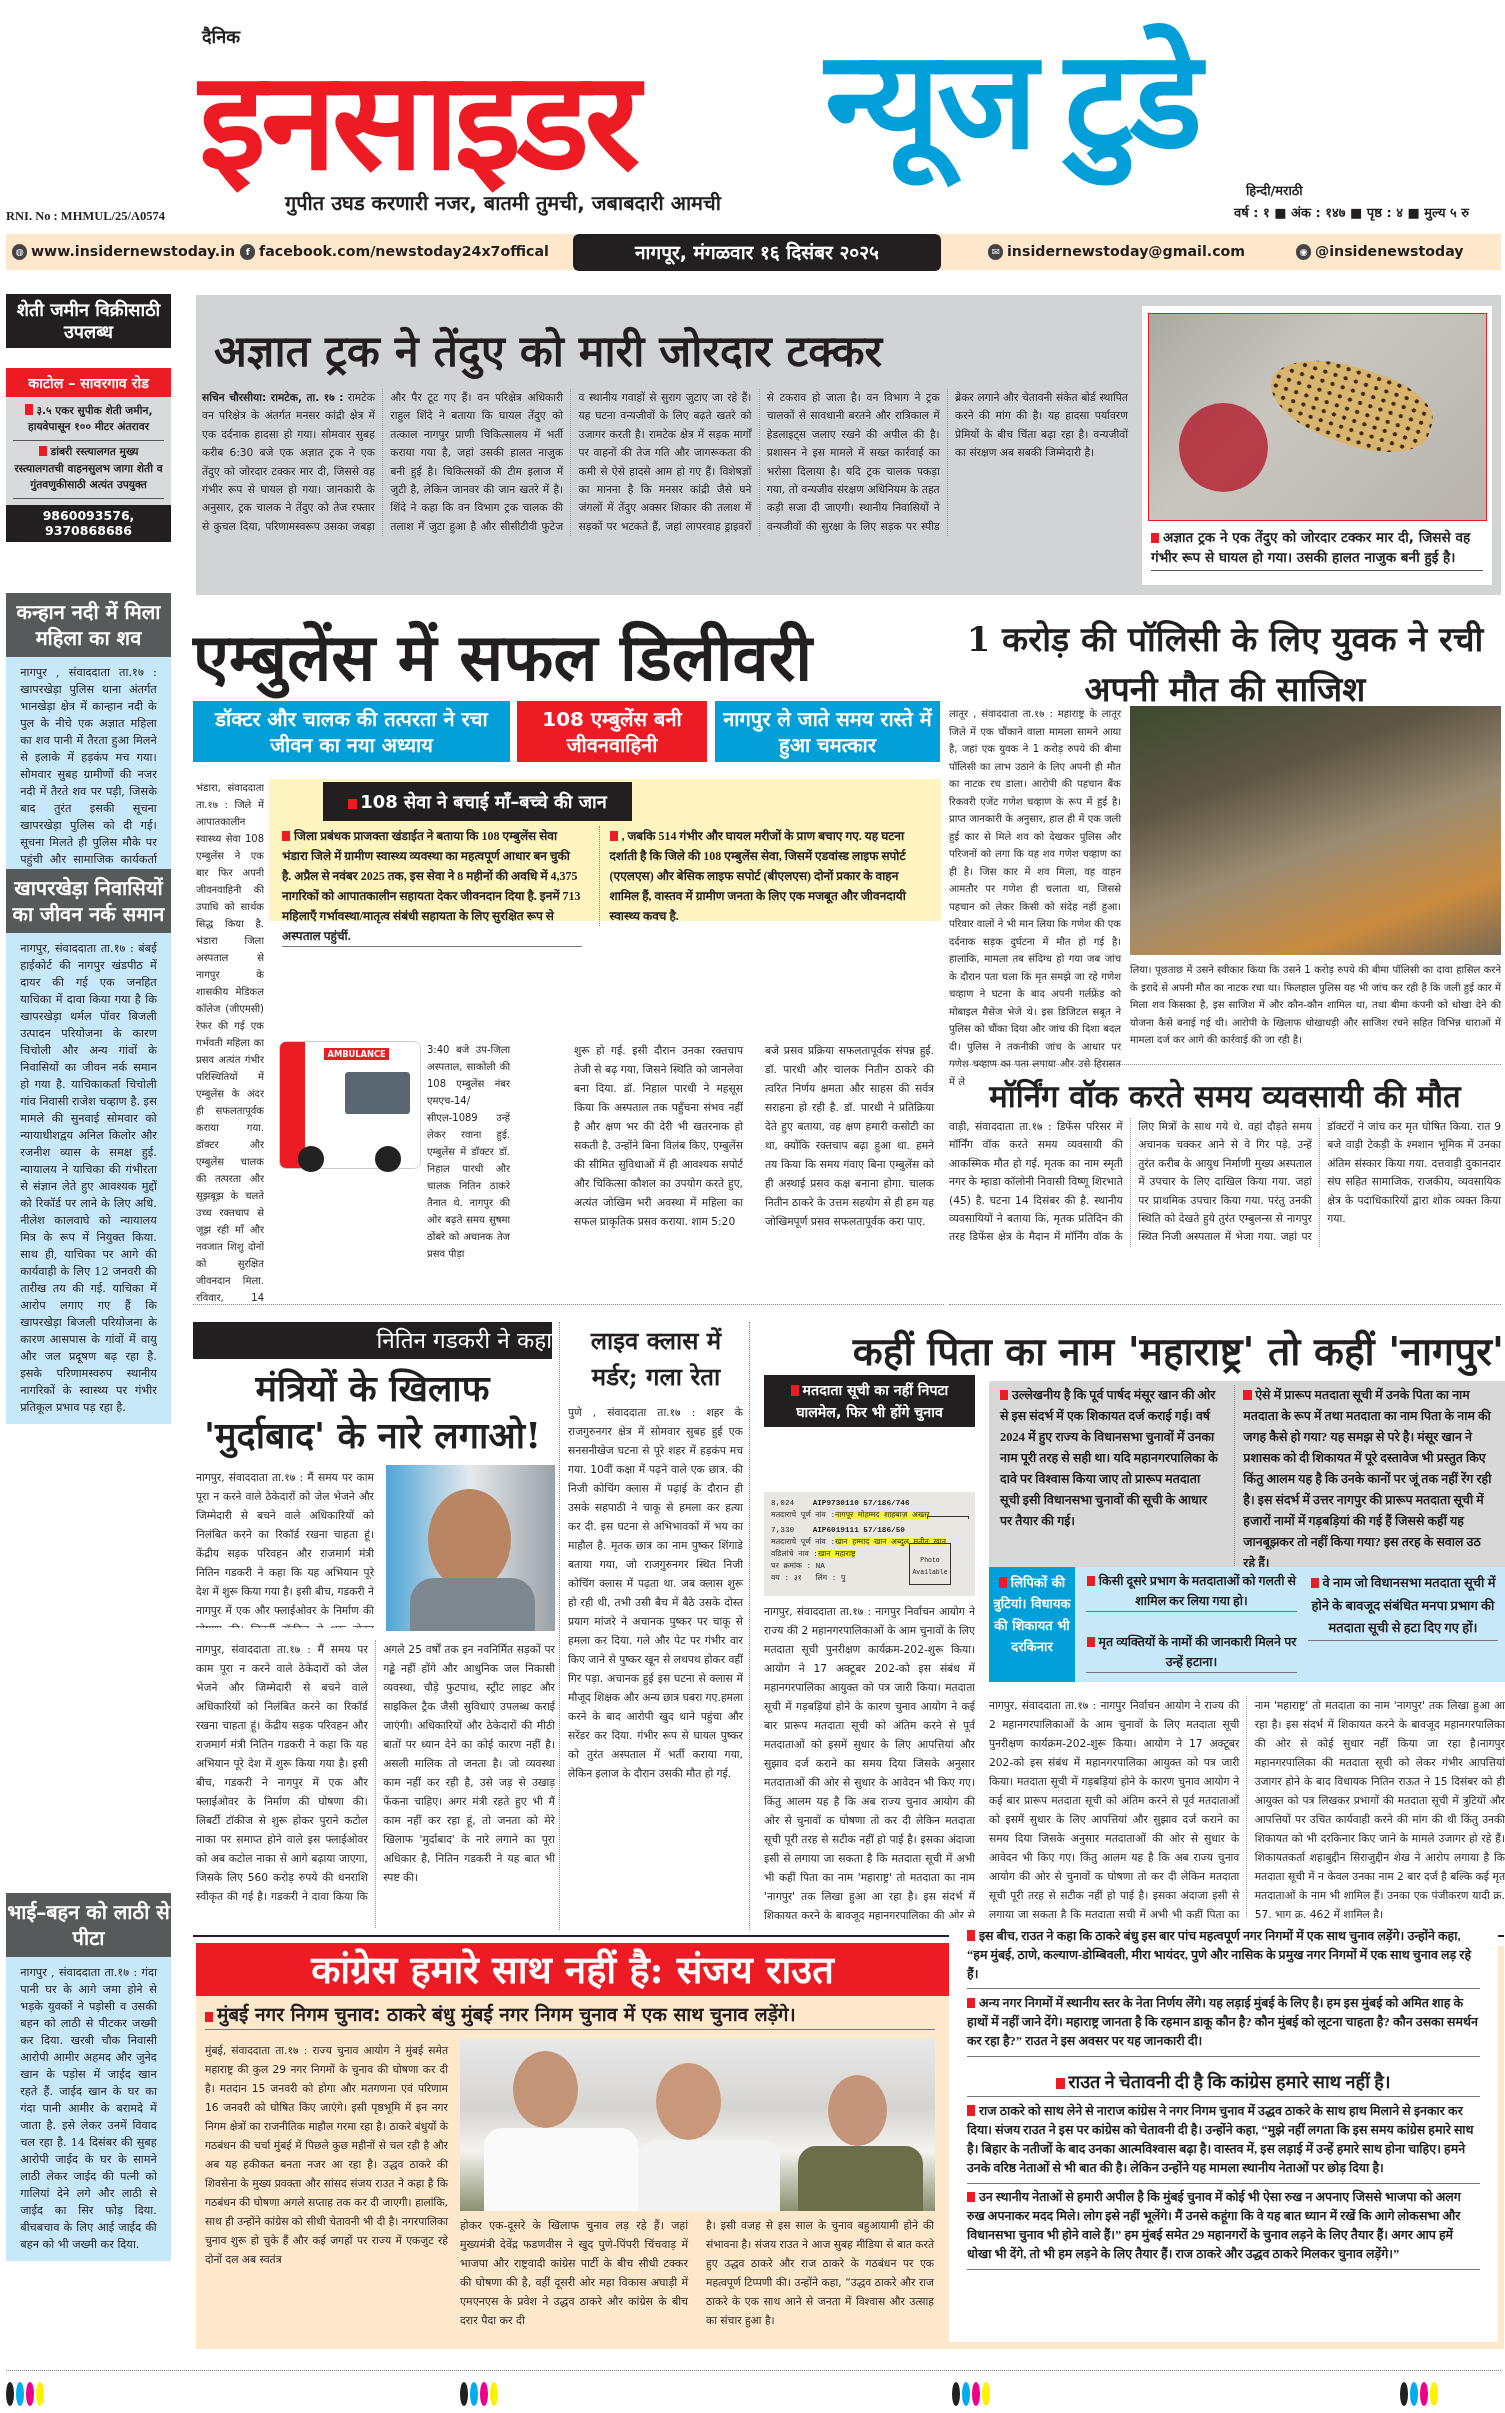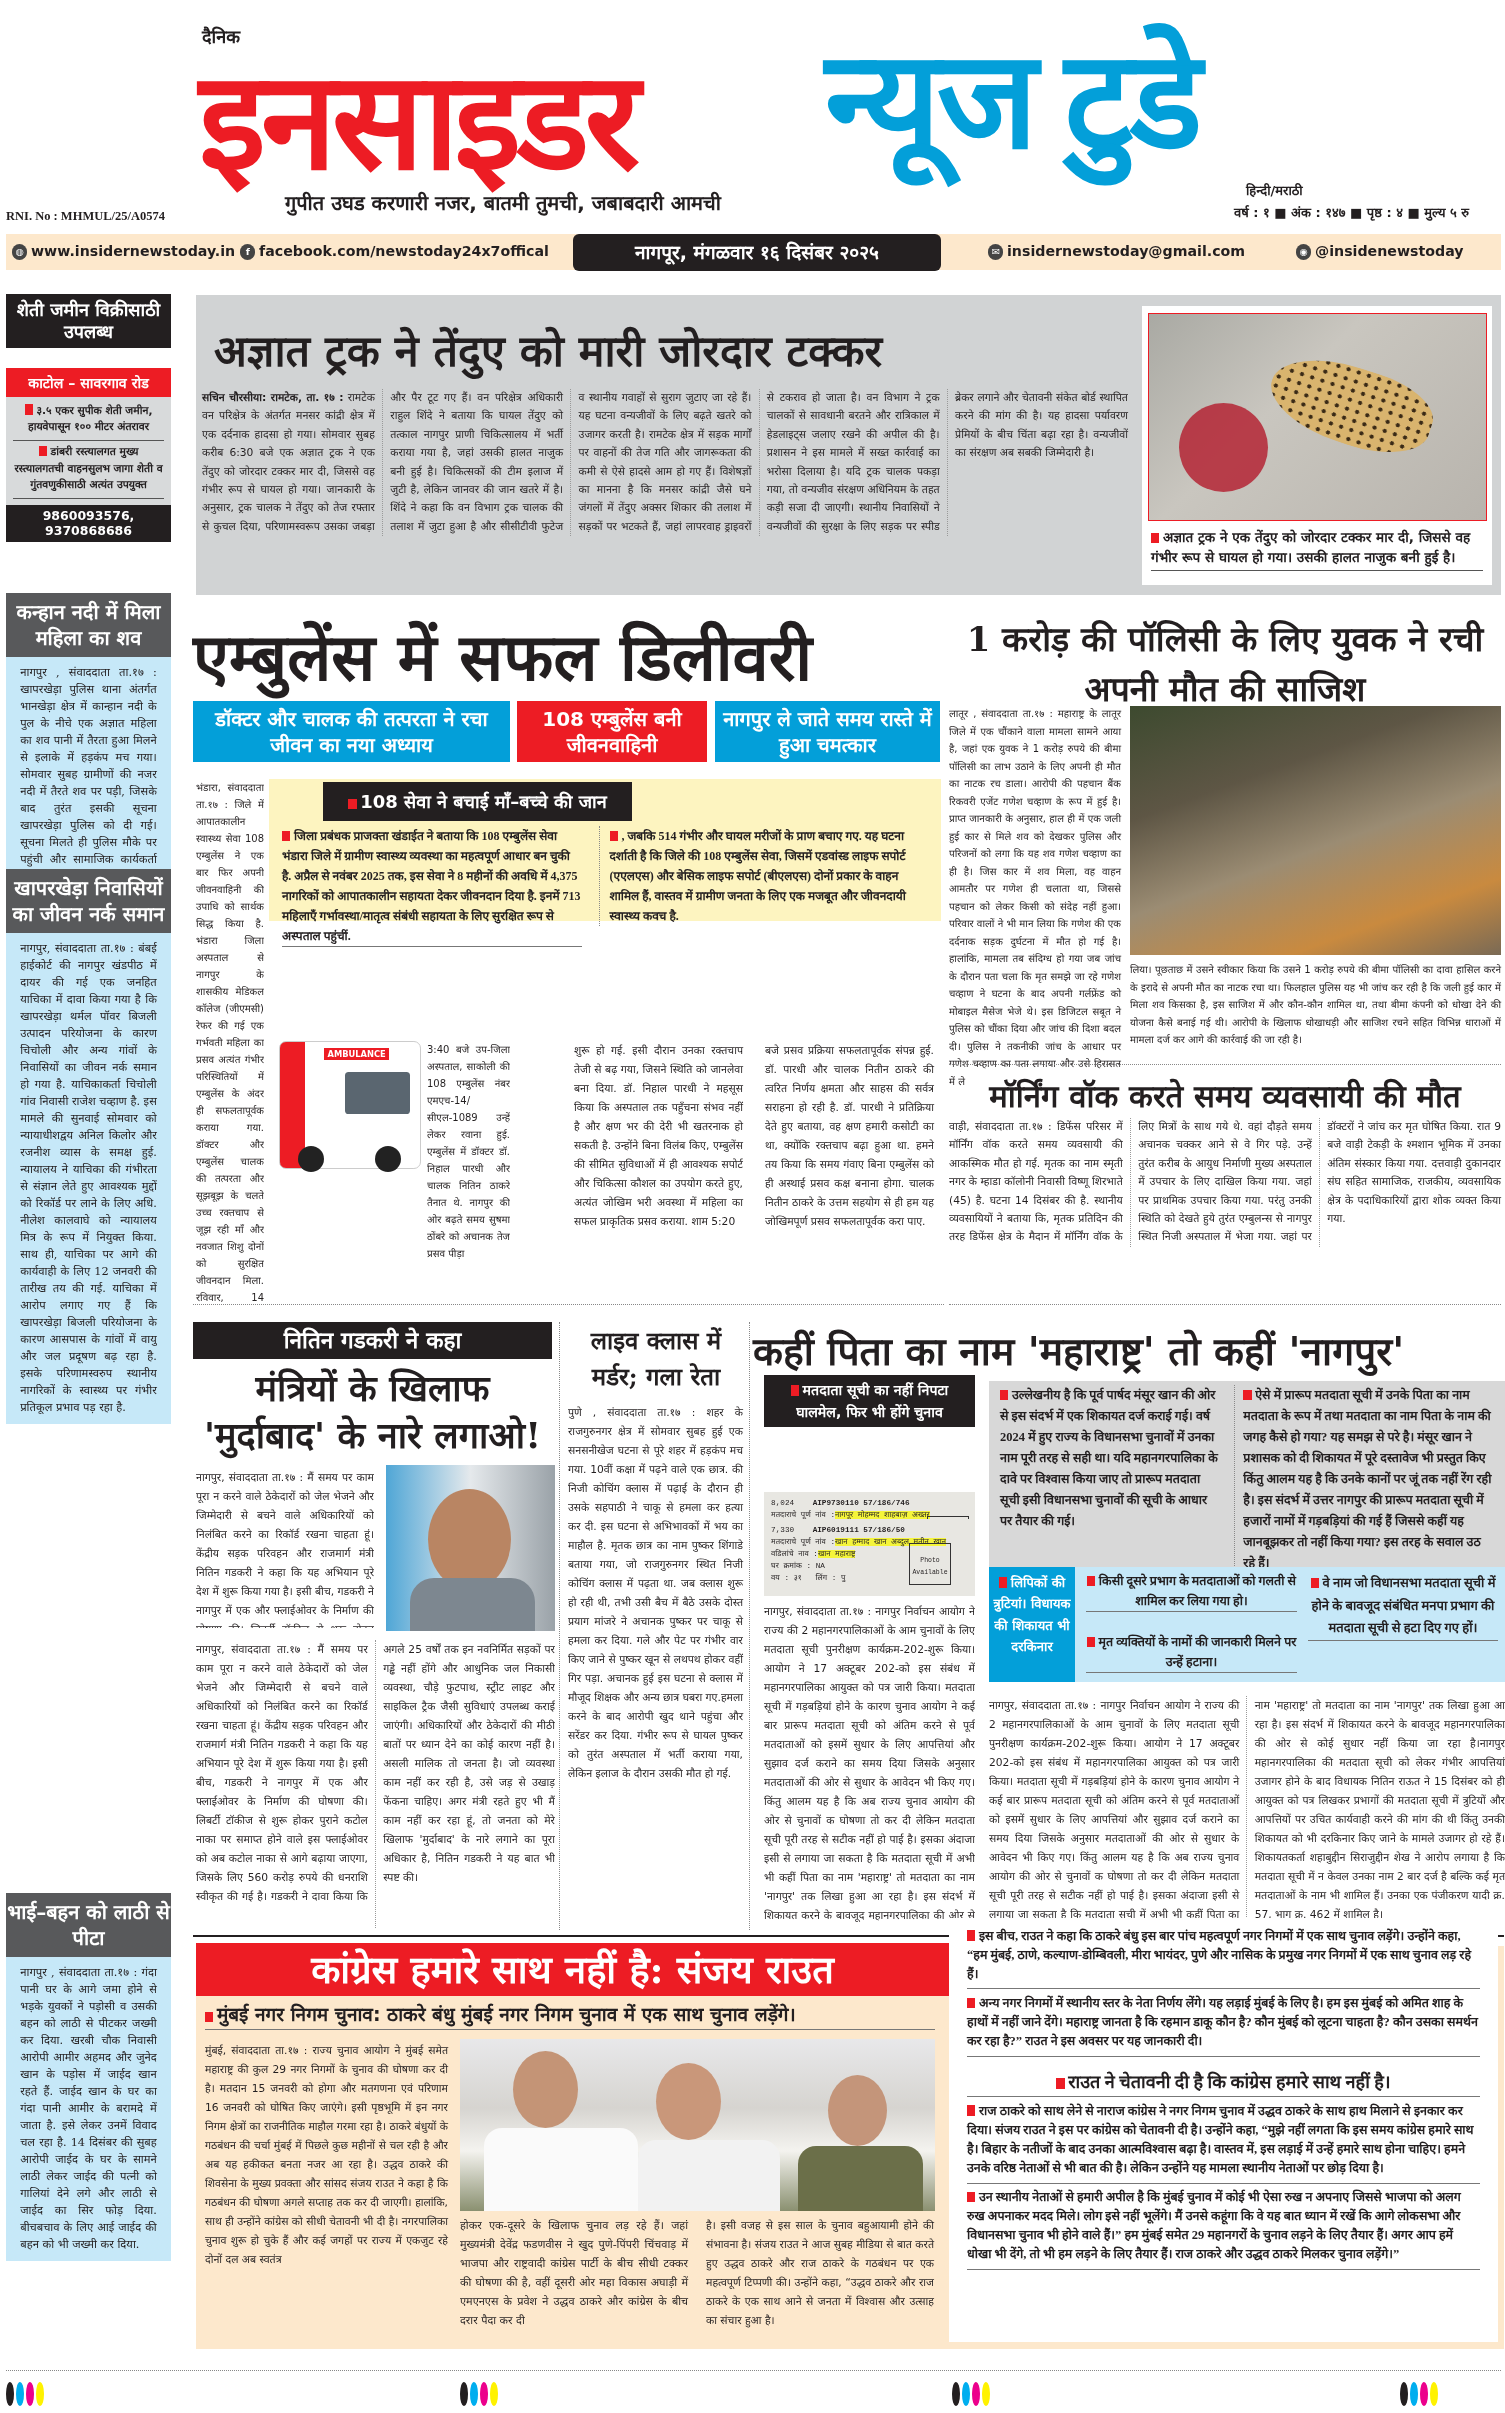--- a/index.html
+++ b/index.html
@@ -37,25 +37,25 @@
 
 #ambhead{left:193px;top:611px;font-size:65px;font-weight:bold;white-space:nowrap}
 .subbox{top:701px;height:61px;color:#fff;font-size:20px;font-weight:bold;text-align:center;line-height:26px;padding-top:4.7px}
 #ambyel{left:269px;top:779px;width:672px;height:142px;background:#fdf4c0}
 #ambyelhead{left:323px;top:782px;width:309px;height:39px;background:#231f20;color:#fff;font-size:18px;font-weight:bold;line-height:39px;text-align:center}
 .yelcol{top:826px;width:279px;font-size:13.6px;font-weight:bold;line-height:26px}
 #polhead{left:949px;top:614px;width:552px;font-size:34px;font-weight:bold;line-height:50px;text-align:center}
 #carimg{left:1130px;top:706px;width:371px;height:249px;background:linear-gradient(160deg,#3d4a2f 0%,#5e5645 30%,#9b8c73 55%,#c98a3f 80%,#7a6a55 100%)}
 #mwhead{left:949px;top:1074px;width:552px;font-size:31px;font-weight:bold;text-align:center}
 
-#gadtop{left:193px;top:1322px;width:359px;height:37px;background:#231f20;color:#fff;font-size:22.5px;font-weight:bold;text-align:center;line-height:37px}
+#gadtop{left:193px;top:1322px;width:359px;height:37px;background:#231f20;color:#fff;font-size:22.5px;font-weight:normal;text-align:right;line-height:37px}
 #gadhead{left:193px;top:1365px;width:359px;font-size:36px;font-weight:bold;line-height:47px;text-align:center}
 #gadimg{left:386px;top:1465px;width:169px;height:166px;background:linear-gradient(90deg,#4fa6d6,#e5e9ec 50%,#9aa2a8)}
 #livehead{left:567px;top:1323px;width:178px;font-size:24px;font-weight:bold;line-height:36px;text-align:center}
-#kahead{left:753px;top:1323px;width:751px;font-size:39px;font-weight:bold;white-space:nowrap;text-align:left}
+#kahead{left:753px;top:1323px;width:751px;font-size:39px;font-weight:bold;white-space:nowrap;text-align:right}
 #matbox{left:764px;top:1375px;width:211px;height:52px;background:#231f20;color:#fff;font-size:14.2px;font-weight:bold;line-height:22.5px;padding:3.6px 6px;text-align:center}
 .vcard{left:764px;width:211px;background:#e8e7e2;font-family:"Liberation Mono",monospace;font-size:7.7px;padding:4.7px 7.1px;line-height:12px}
 .hl{background:#f5f53a}
 #grey2{left:989px;top:1381px;width:516px;height:186px;background:#d8d8d8}
 .greycol{top:1385px;width:237px;font-size:13px;font-weight:bold;line-height:22px}
 #bluerow{left:989px;top:1567px;width:516px;height:57px;background:#c6e8f8}
 #bluetab{left:989px;top:1567px;width:86px;height:115px;background:#039fd9;color:#fff;font-size:13px;font-weight:bold;line-height:21.4px;text-align:center;padding-top:4.7px}
 #bluerow2{left:989px;top:1624px;width:516px;height:58px;background:#c6e8f8}
 
 #conbox{left:196px;top:1946px;width:1308px;height:403px;background:#fde8cc}

